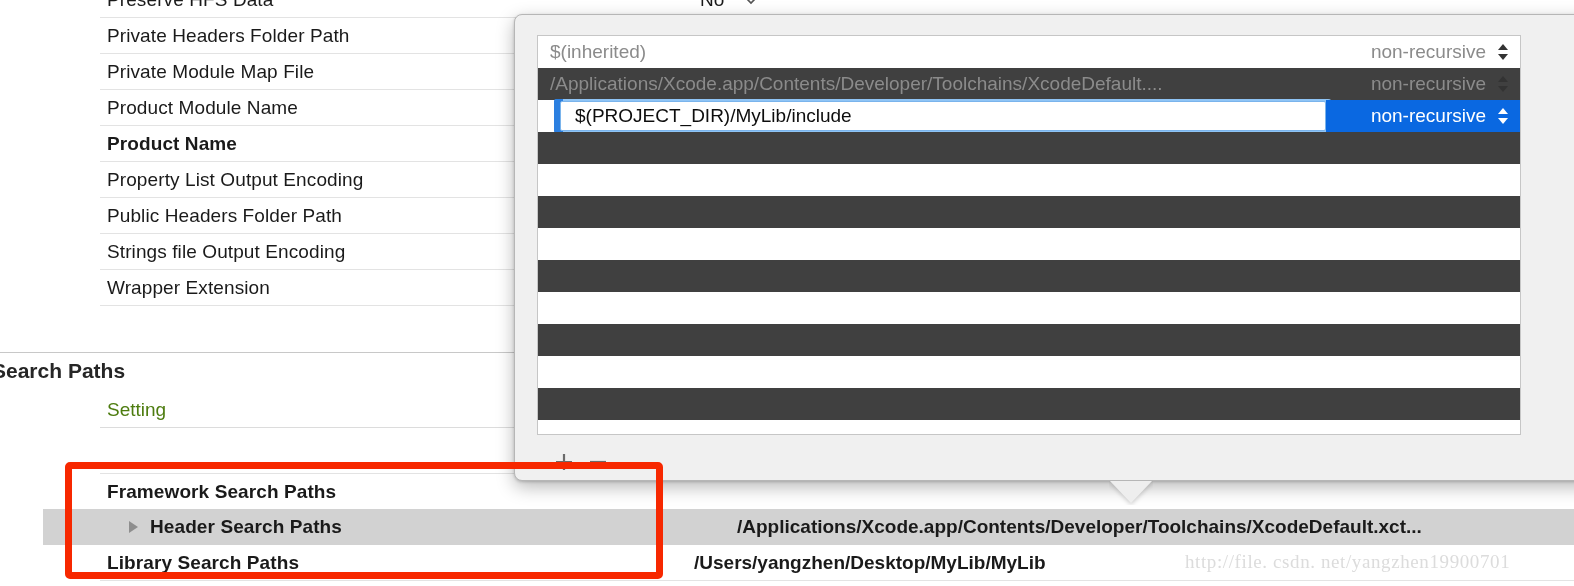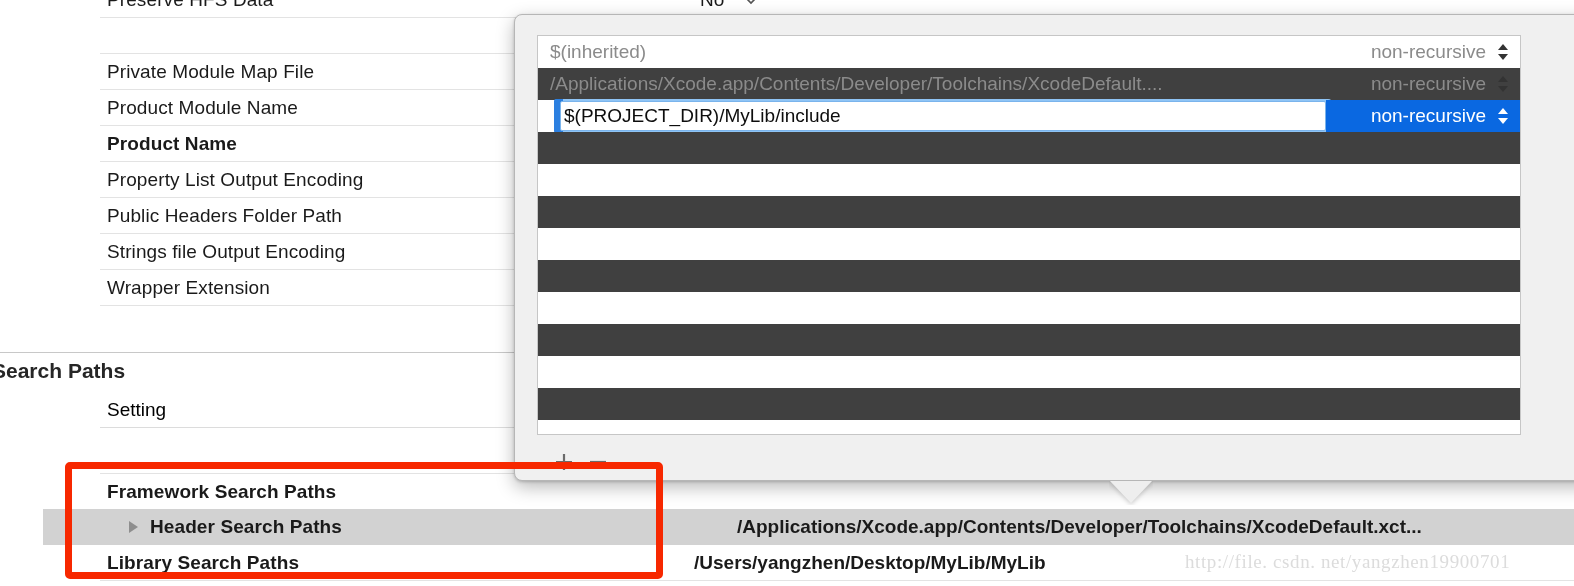--- a/index.html
+++ b/index.html
@@ -96,21 +96,21 @@
     left: 0;
     width: 1574px;
     height: 36px;
   }
   .col-head .ch-label {
     position: absolute;
     left: 107px;
     top: 50%;
     transform: translateY(-50%);
     font-size: 19px;
-    color: #000000;
+    color: #4d7c0f;
   }
   .col-head .sep {
     position: absolute;
     left: 100px; right: 0; bottom: 0;
     height: 1px;
     background: #dcdcdc;
   }
 
   .bs-row.selected { background: #d2d2d2; }
   .disclosure {
@@ -232,21 +232,21 @@
   }
   .edit-field {
     position: absolute;
     left: 0; top: 0; right: 0; bottom: 0;
     background: #ffffff;
     border: 1px solid #7ab4ec;
     border-radius: 2px;
     box-sizing: border-box;
     display: flex;
     align-items: center;
-    padding-left: 3px;
+    padding-left: 14px;
     font-size: 19px;
     color: #0d0d0d;
     white-space: nowrap;
     overflow: hidden;
   }
   .edit-bluebar {
     position: absolute;
     left: -6px;
     top: -2px;
     width: 9px;
@@ -306,20 +306,21 @@
       <span class="bs-value" style="left:700px;">No</span>
       <span class="chev-down" style="left:745px; top:13px;">
         <svg width="12" height="12" viewBox="0 0 12 12">
             <path d="M1 3 L6 8 L11 3" stroke="#555" stroke-width="1.6" fill="none" stroke-linecap="round"></path>
           </svg>
       </span>
       <span class="sep"></span>
     </div>
 
     <div class="bs-row" style="top:18px;">
+      <span class="bs-label">Private Headers Folder Path</span>
       <span class="sep"></span>
     </div>
 
     <div class="bs-row" style="top:54px;">
       <span class="bs-label">Private Module Map File</span>
       <span class="sep"></span>
     </div>
 
     <div class="bs-row" style="top:90px;">
       <span class="bs-label">Product Module Name</span>

